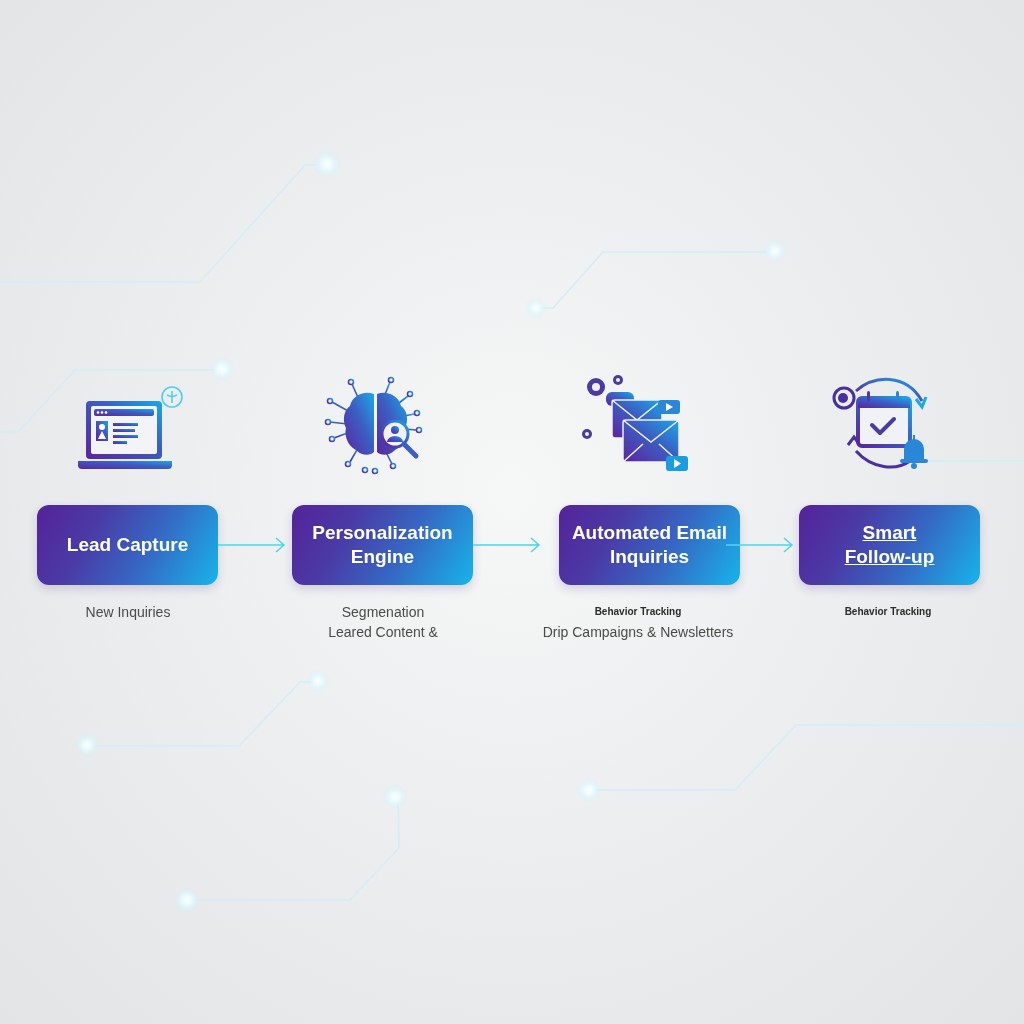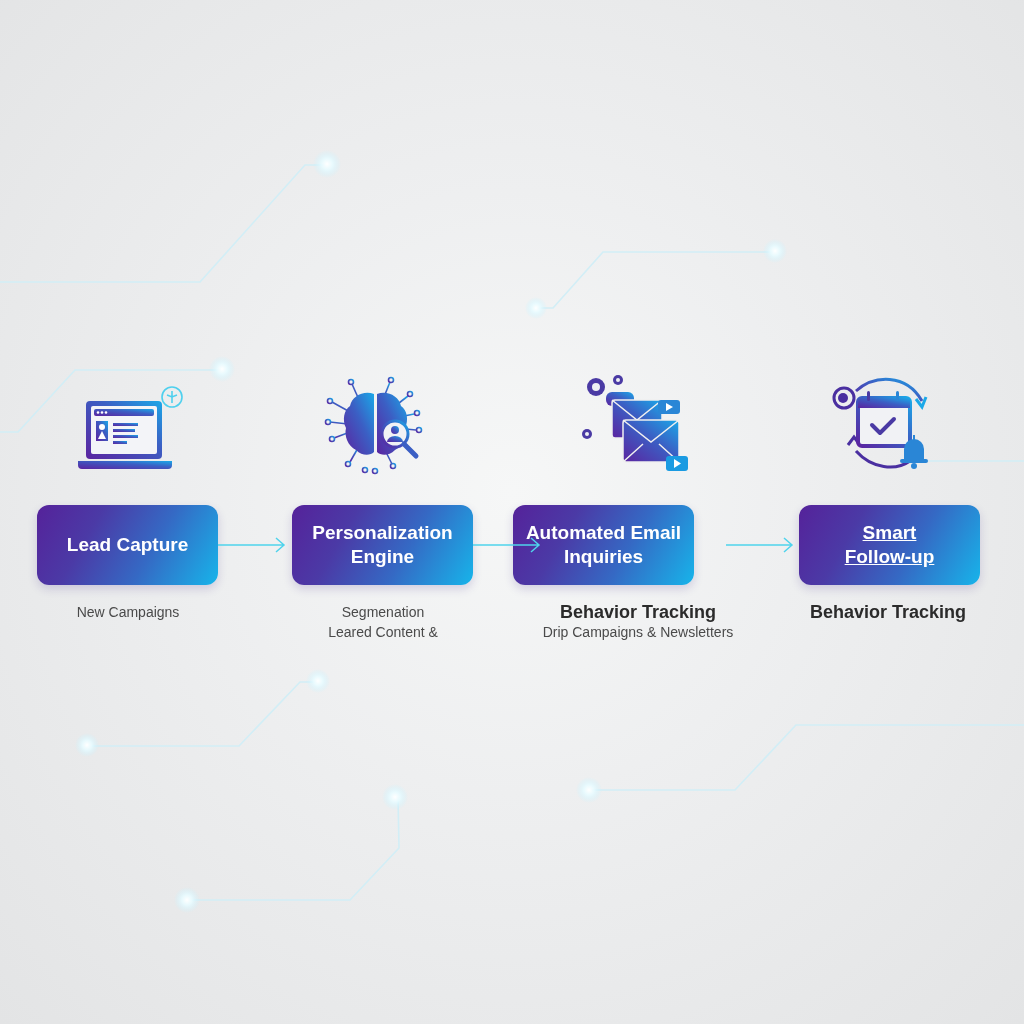--- a/index.html
+++ b/index.html
@@ -16,21 +16,21 @@
     box-shadow: 0 4px 10px rgba(60,40,140,0.18);
     display:flex; align-items:center; justify-content:center; text-align:center;
     color:#ffffff; font-weight:bold; font-size:19px; line-height:24px;
     box-sizing:border-box; padding:0 8px;
   }
   .step-box span { display:block; }
   .caption {
     position:absolute; top:602px; width:220px; text-align:center;
     color:#4a4a4a; font-size:14px; line-height:20px;
   }
-  .caption .bold { font-weight:bold; color:#2b2b2b; font-size:18px; }
+  .caption .bold { font-weight:bold; color:#2b2b2b; font-size:10px; }
   .arrow { position:absolute; top:535px; height:20px; }
   .icon { position:absolute; }
 </style>
 </head>
 <body>
 
 <svg class="bg-lines" viewBox="0 0 1024 1024">
   <defs>
     <radialGradient id="glow" cx="50%" cy="50%" r="50%">
       <stop offset="0%" stop-color="#ffffff" stop-opacity="1"></stop>
@@ -185,21 +185,21 @@
     <span>Lead Capture</span>
     <span></span>
   </div>
 </div>
 <div class="step-box" style="left:292px;">
   <div>
     <span>Personalization</span>
     <span>Engine</span>
   </div>
 </div>
-<div class="step-box" style="left:513px;">
+<div class="step-box" style="left:559px;">
   <div>
     <span>Automated Email</span>
     <span>Inquiries</span>
   </div>
 </div>
 <div class="step-box" style="left:799px;text-decoration:underline;">
   <div>
     <span>Smart</span>
     <span>Follow-up</span>
   </div>
@@ -209,21 +209,21 @@
   <path d="M0,10 H66 M58,3 L66,10 L58,17" fill="none" stroke="#4fd3ec" stroke-width="1.5"></path>
 </svg>
 <svg class="arrow" style="left:473px;" width="70" height="20" viewBox="0 0 70 20">
   <path d="M0,10 H66 M58,3 L66,10 L58,17" fill="none" stroke="#4fd3ec" stroke-width="1.5"></path>
 </svg>
 <svg class="arrow" style="left:726px;" width="70" height="20" viewBox="0 0 70 20">
   <path d="M0,10 H66 M58,3 L66,10 L58,17" fill="none" stroke="#4fd3ec" stroke-width="1.5"></path>
 </svg>
 
 <div class="caption" style="left:18px;">
-  <div>New Campaigns</div>
+  <div>New Inquiries</div>
 </div>
 <div class="caption" style="left:273px;">
   <div>Segmenation</div>
   <div>Leared Content &amp;</div>
 </div>
 <div class="caption" style="left:528px;">
   <div class="bold">Behavior Tracking</div>
   <div>Drip Campaigns &amp; Newsletters</div>
 </div>
 <div class="caption" style="left:778px;">

